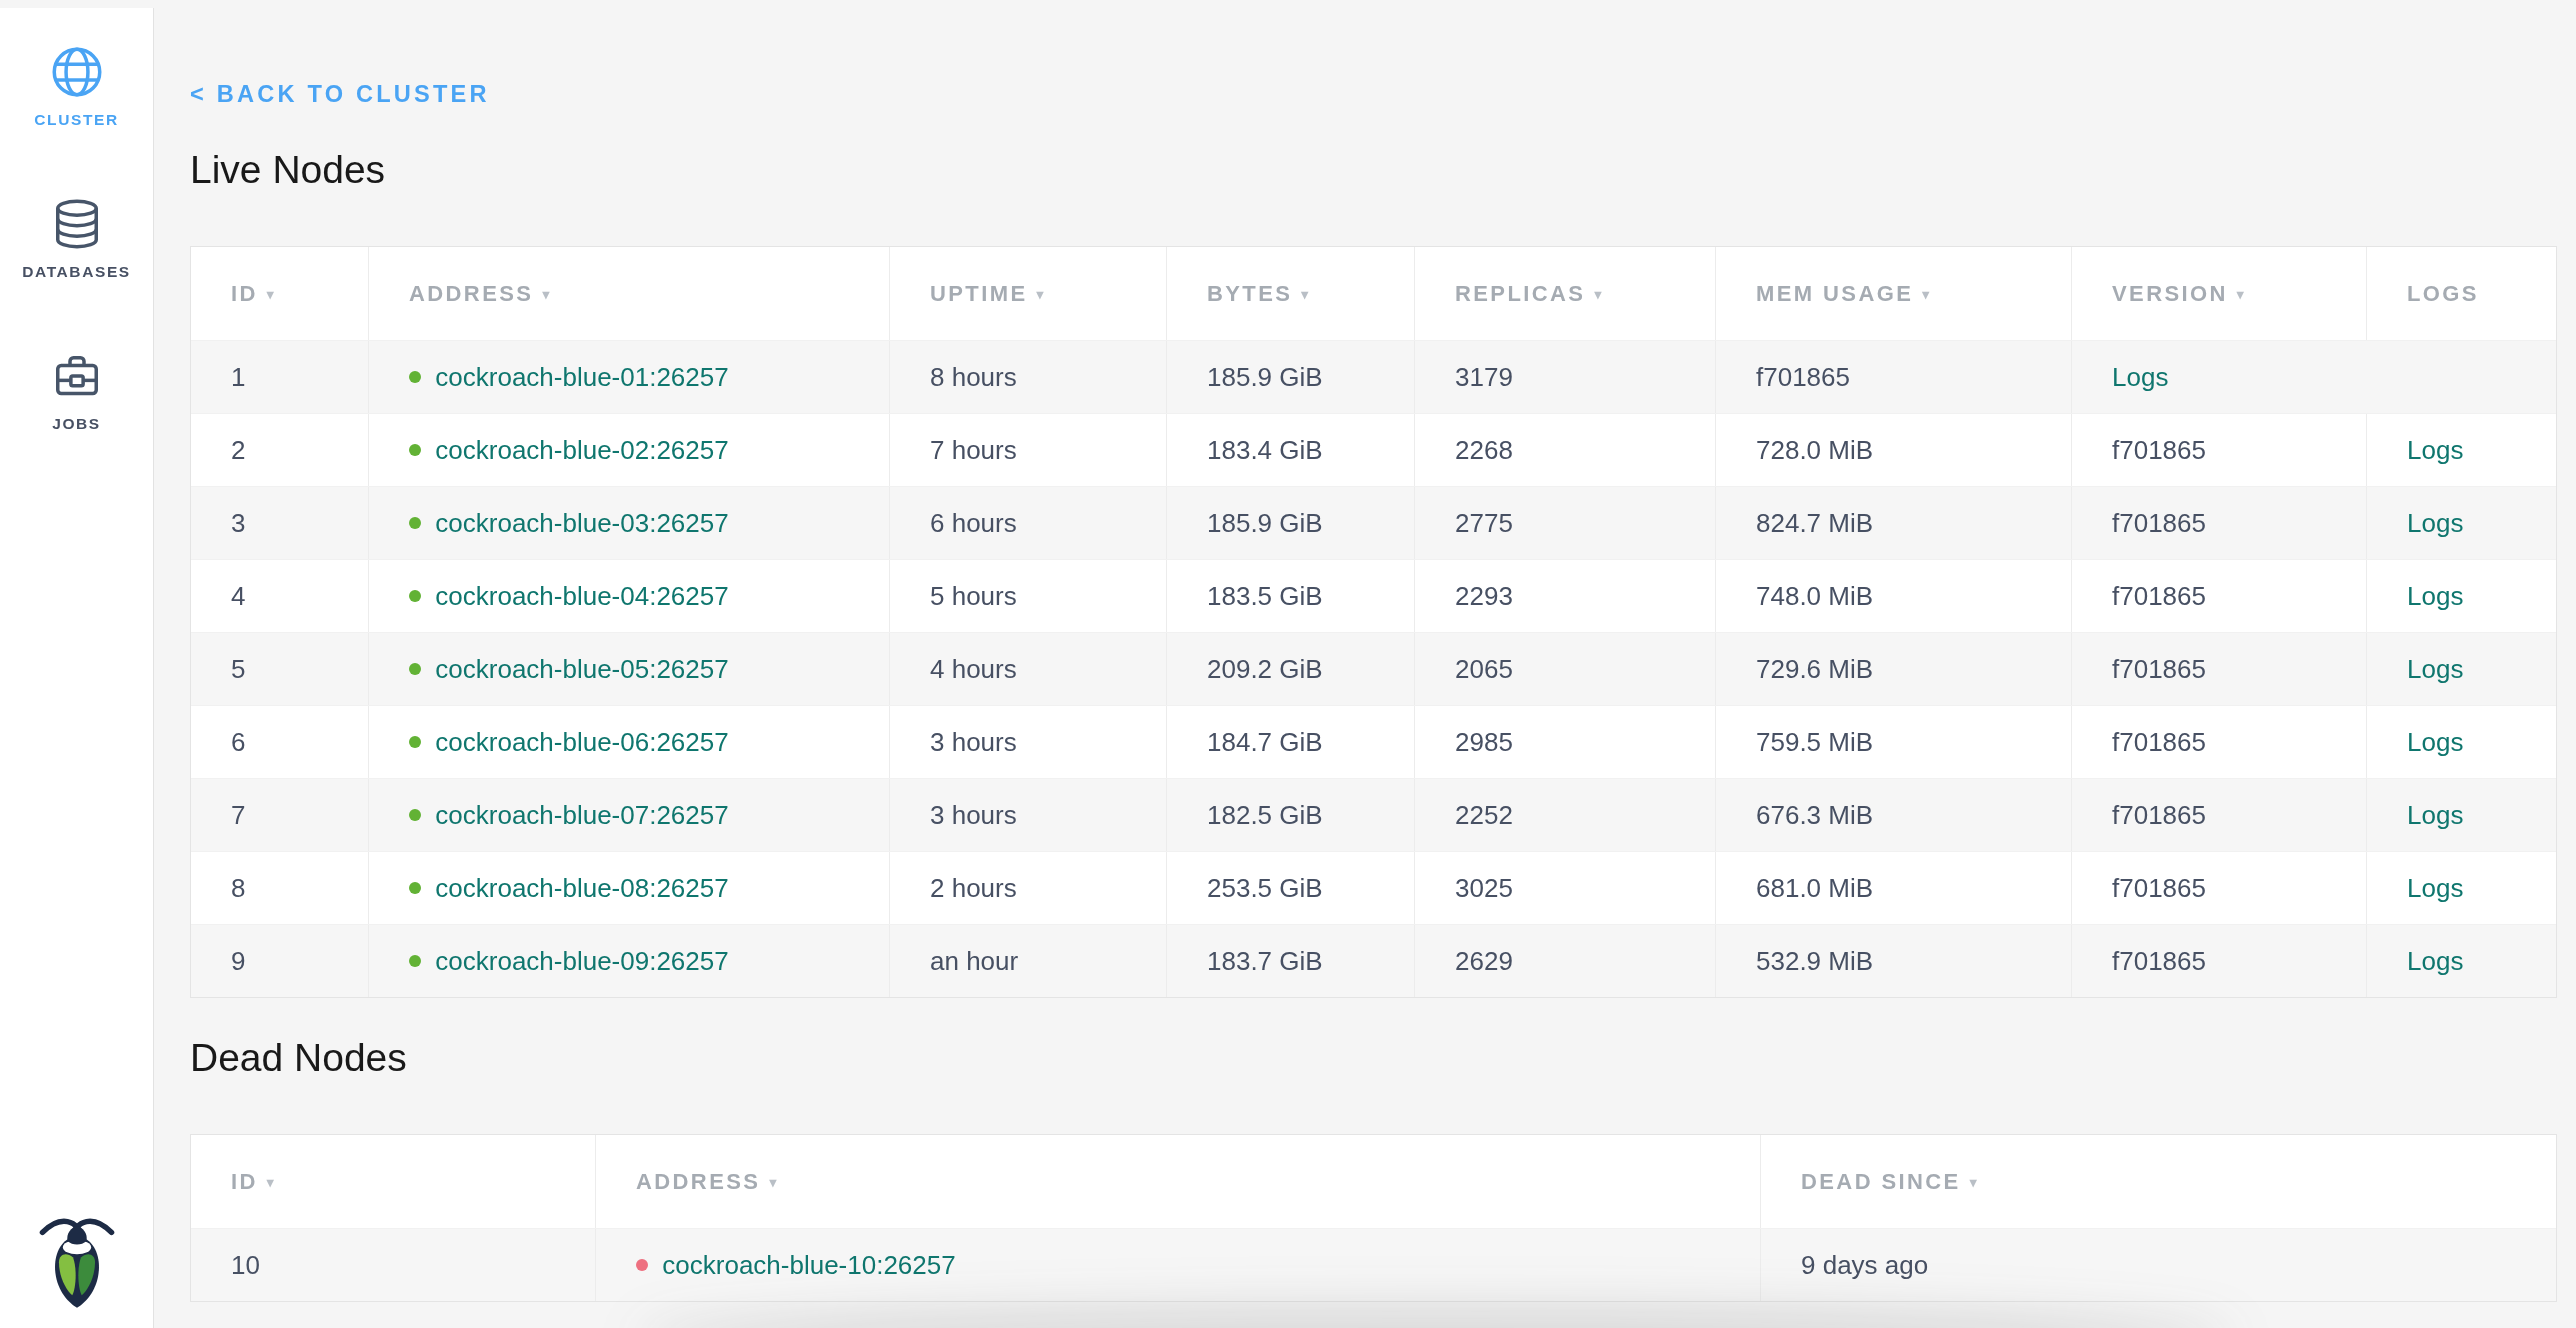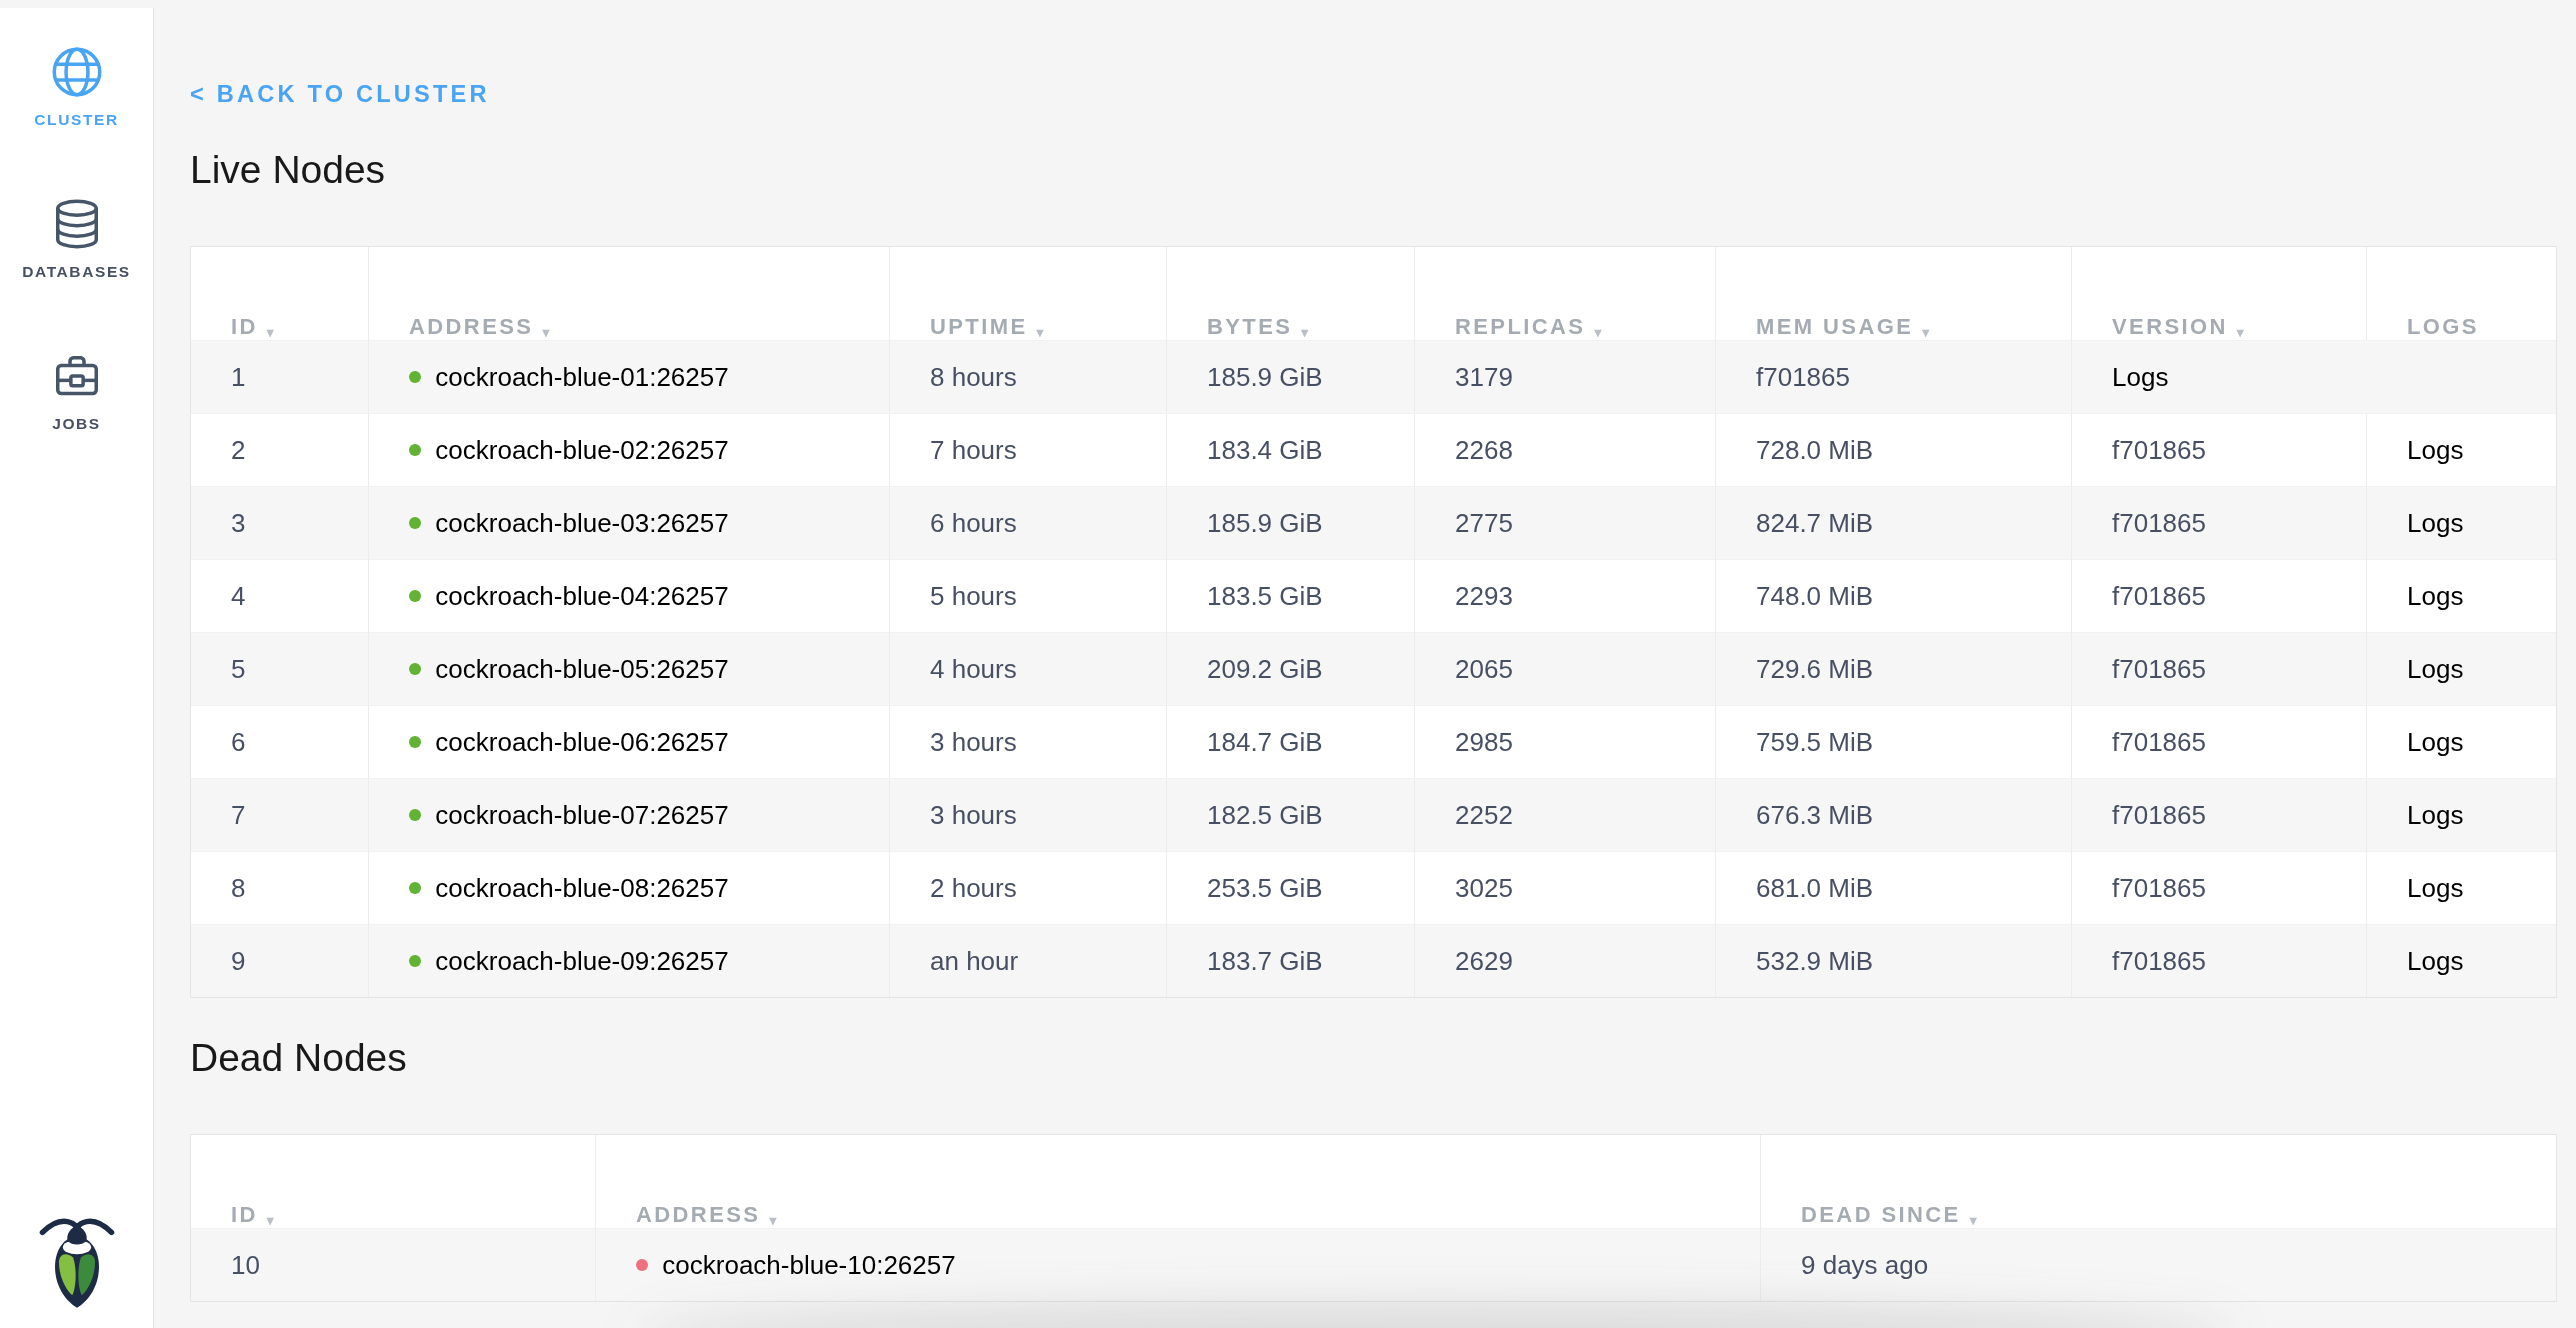--- a/index.html
+++ b/index.html
@@ -25,34 +25,34 @@
     letter-spacing:3.2px; color:#4aa4f4; text-decoration:none; line-height:27px; cursor:pointer; }
   .section-title { margin-top:38px; font-size:39px; line-height:47px; font-weight:400;
     color:#191919; }
   .section-title.second { margin-top:36px; }
 
   
   .table { margin-top:53px; background:#ffffff; border:0.9px solid #e4e4e4; width:2367px; }
   .tr { display:grid; }
   .live-grid { grid-template-columns:177px 521px 277px 248px 301px 356px 295px 189px; }
   .dead-grid { grid-template-columns:404px 1165px 796px; }
-  .th { height:93px; display:flex; align-items:flex-end; padding-left:40px;
+  .th { height:93px; display:flex; align-items:center; padding-left:40px;
     font-size:22px; font-weight:700; letter-spacing:2.4px; color:#a5abb2;
     background:#ffffff; border-left:0.9px solid #ececec; }
   .th:first-child { border-left:none; }
   .sort { font-size:13.6px; color:#b9bfc6; margin-left:9px; }
   .tbody .tr { border-top:0.9px solid #f1f1f1; }
   .tbody .tr.odd { background:#f6f6f6; }
   .td { height:72px; display:flex; align-items:center; padding-left:40px;
     font-size:26px; color:#475063; border-left:0.9px solid #ececec; }
   .td:first-child { border-left:none; }
   .dot { width:11.8px; height:11.8px; border-radius:50%; margin-right:14.5px; flex:0 0 auto; }
   .dot.live { background:#62b235; }
   .dot.dead { background:#ee7080; }
-  a.cell-link { color:#000000; text-decoration:none; cursor:pointer; }
+  a.cell-link { color:#0f766e; text-decoration:none; cursor:pointer; }
 
   .bottom-shadow { position:absolute; bottom:-44px; left:491px; width:1600px; height:64px;
     background:rgba(60,60,60,0.16); border-radius:50%; filter:blur(25.5px); }
 </style>
 </head>
 <body>
 
 <div class="sidebar">
 
   <div class="nav-item active">

